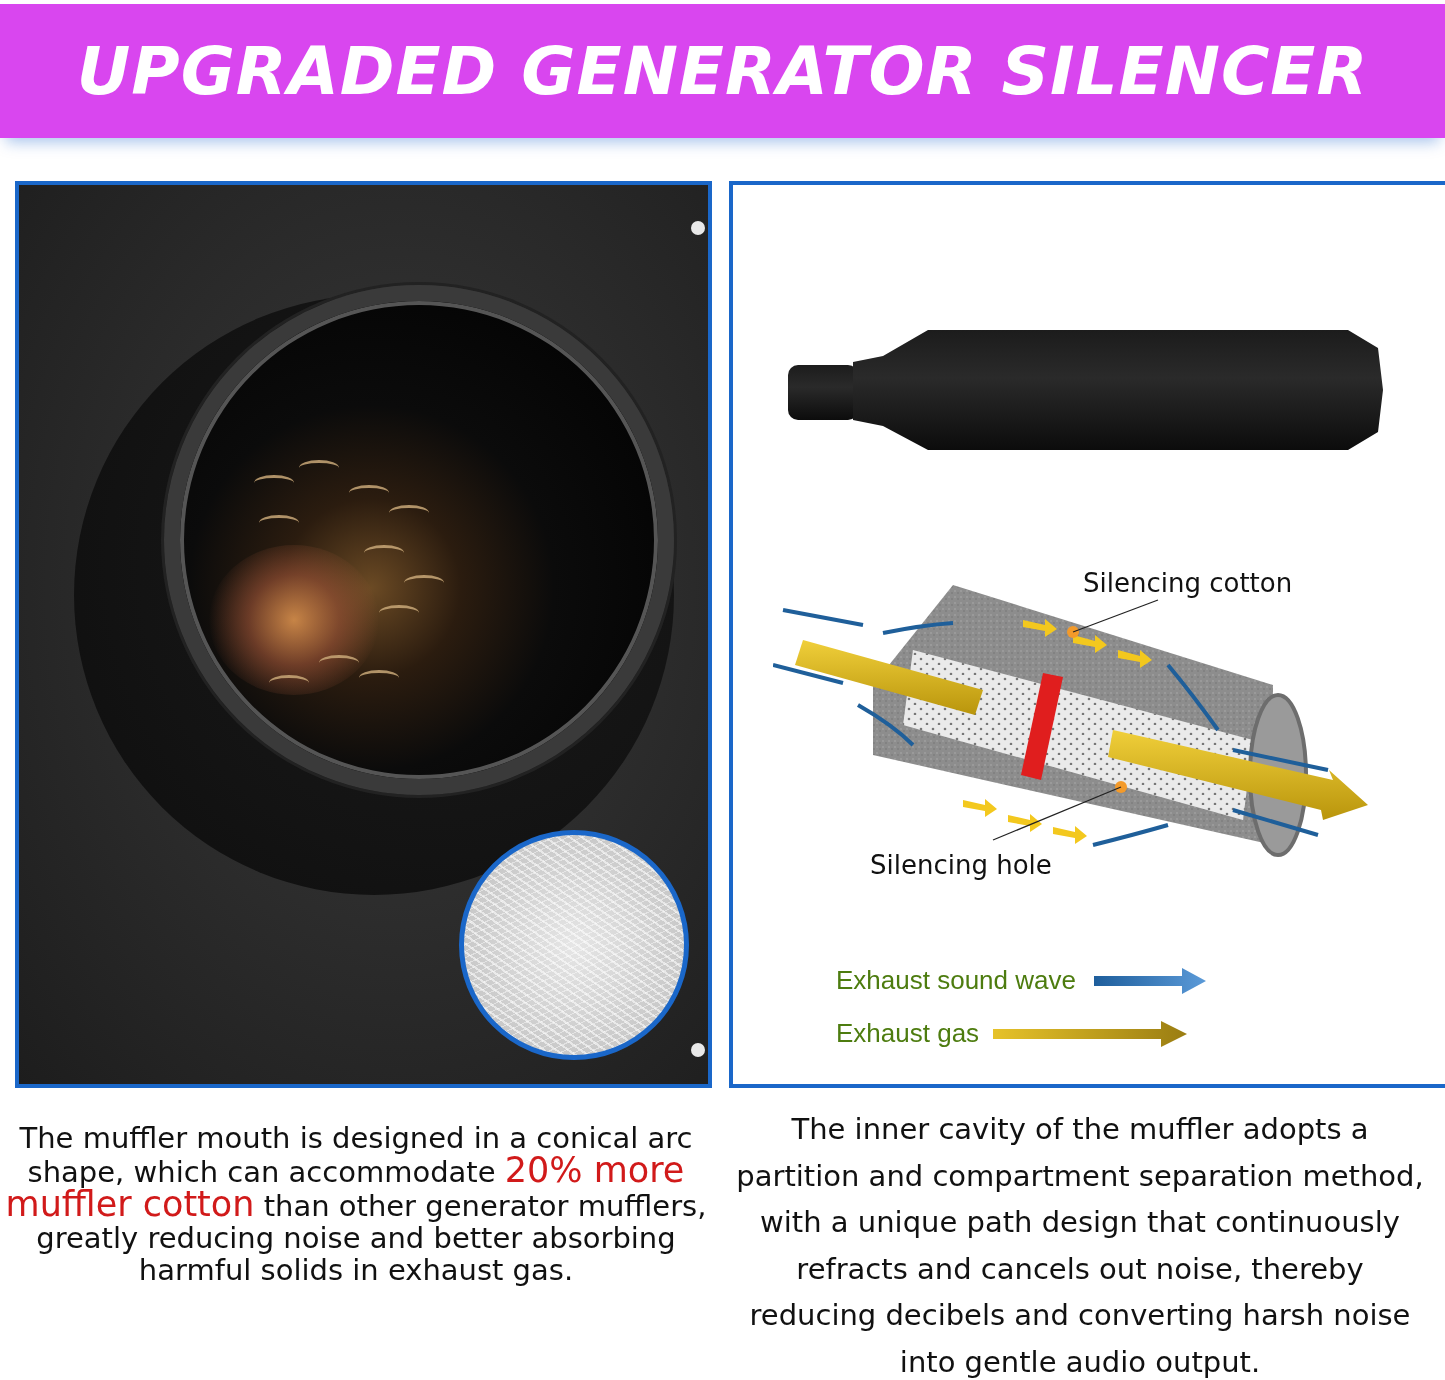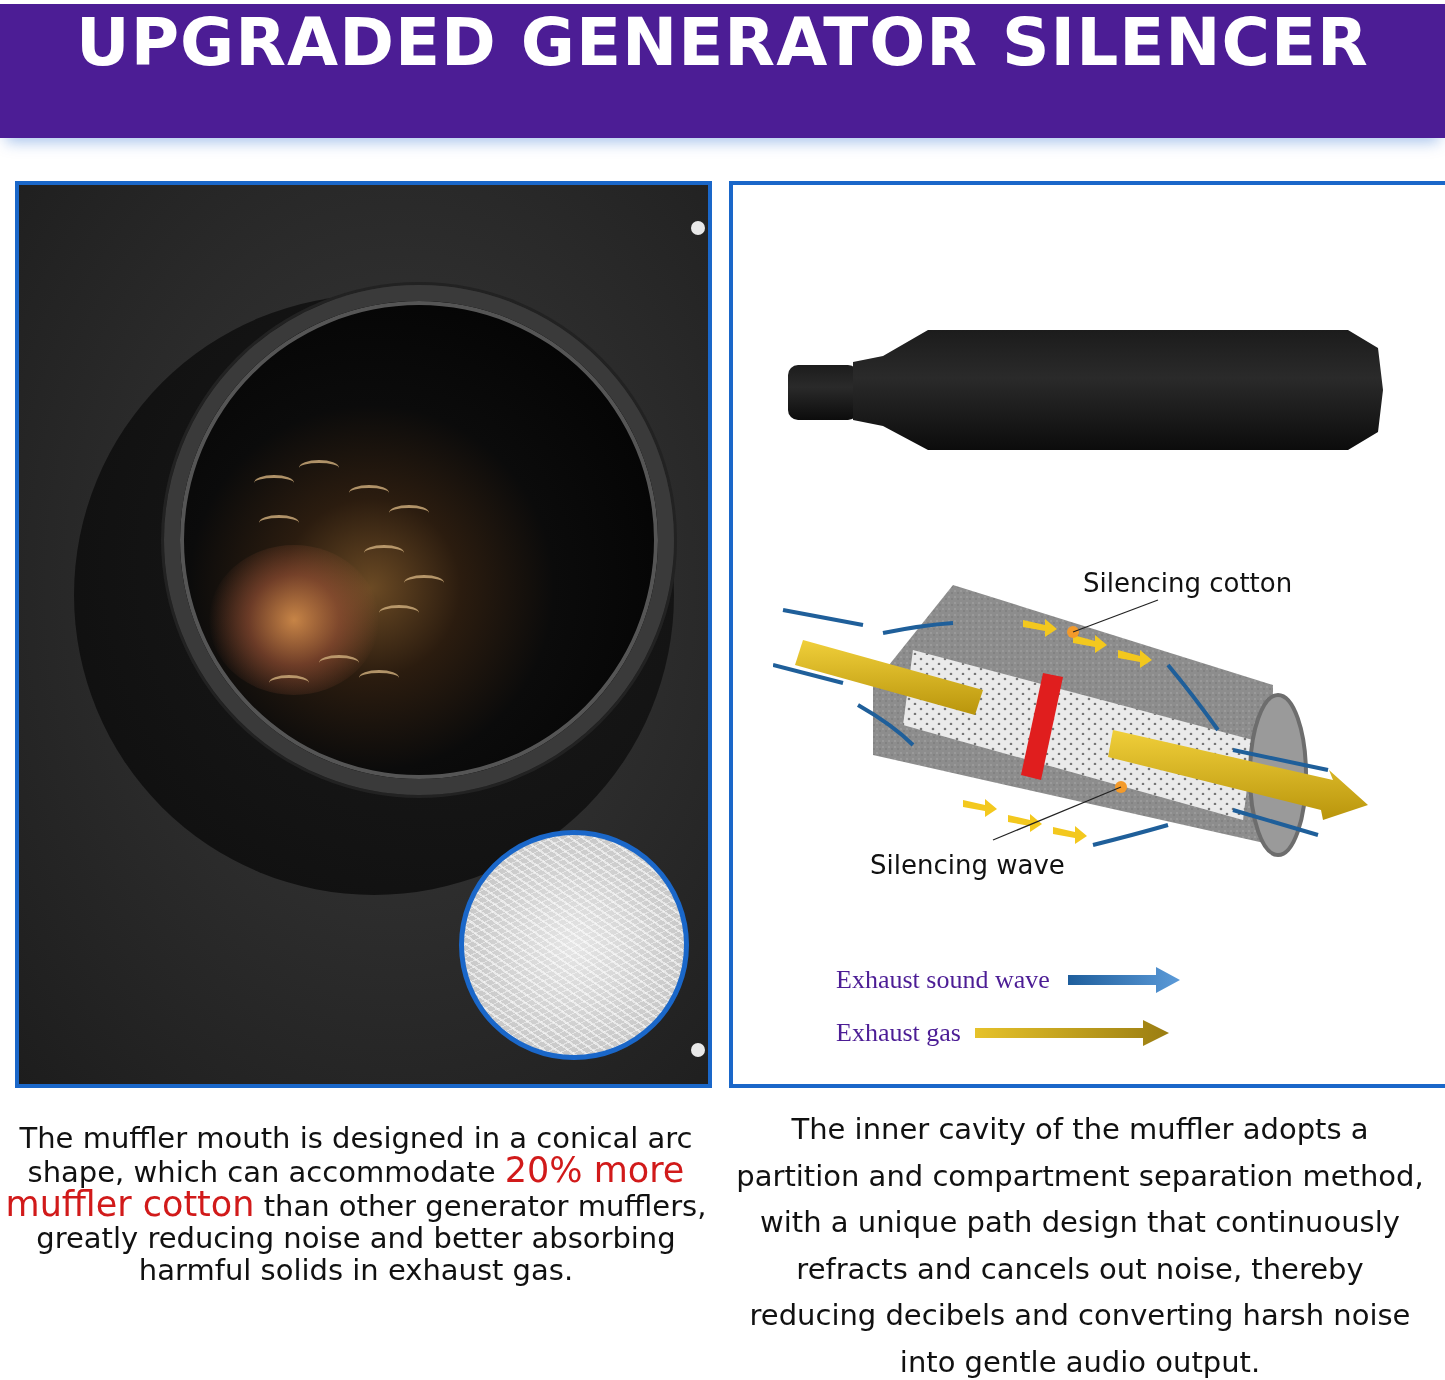--- a/index.html
+++ b/index.html
@@ -1,23 +1,24 @@
 <!DOCTYPE html>
 <html><head>
 <meta charset="utf-8">
 <style>
   * { box-sizing: border-box; margin: 0; padding: 0; }
   html, body { width: 1445px; height: 1380px; background: #ffffff; overflow: hidden; }
   body { position: relative; font-family: "Liberation Sans", sans-serif; }
 
   .banner {
     position: absolute; left: 0; top: 4px; width: 1445px; height: 134px;
-    background: #4c1d95;
-    display: flex; justify-content: center;
+    background: #d946ef;
+    display: flex; align-items: center; justify-content: center;
     box-shadow: 0 10px 14px -6px rgba(4,84,200,0.35);
+    font-style: italic;
   }
   .banner-title {
     color: #ffffff; font-weight: 900; font-size: 66px; letter-spacing: 1px;
     font-family: "DejaVu Sans", sans-serif; transform: scaleX(1.0);
   }
 
   .panel-left {
     position: absolute; left: 15px; top: 181px; width: 697px; height: 907px;
     border: 4px solid #1a67c9; overflow: hidden;
     background: radial-gradient(ellipse at 55% 45%, #3a3a3a 0%, #2a2a2a 55%, #1d1d1d 100%);
@@ -58,21 +59,21 @@
   }
   .hole-dot { position: absolute; width: 14px; height: 14px; border-radius: 50%; background: #e8e8e8; }
 
   
   .muffler-photo { position: absolute; left: 55px; top: 135px; width: 600px; height: 140px; }
   .diagram { position: absolute; left: 40px; top: 380px; width: 620px; height: 330px; }
   .diag-label {
     position: absolute; font-family: "DejaVu Sans", sans-serif; font-size: 26px; color: #111;
   }
   .legend-row { position: absolute; display: flex; align-items: center; }
-  .legend-label { font-family: Liberation Serif, serif; font-size: 26px; color: #4c1d95; }
+  .legend-label { font-family: Liberation Sans, sans-serif; font-size: 26px; color: #4d7c0f; }
 
   
   .caption-left {
     position: absolute; left: 0; top: 1122px; width: 712px; text-align: center;
     font-family: "DejaVu Sans", sans-serif; font-size: 29px; line-height: 32px; color: #111;
   }
   .caption-left .hl { color: #d11a1a; font-size: 35px; }
   .caption-right {
     position: absolute; left: 735px; top: 1106px; width: 690px; text-align: center;
     font-family: "DejaVu Sans", sans-serif; font-size: 29px; line-height: 46.5px; color: #111;
@@ -166,21 +167,21 @@
       <line x1="460" y1="245" x2="545" y2="270"></line>
       <path d="M320 280 Q360 270 395 260"></path>
     </g>
     <circle cx="300" cy="67" r="6" fill="#f39a2a"></circle>
     <circle cx="348" cy="222" r="6" fill="#f39a2a"></circle>
     <line x1="300" y1="67" x2="385" y2="35" stroke="#222" stroke-width="1.2"></line>
     <line x1="348" y1="222" x2="220" y2="275" stroke="#222" stroke-width="1.2"></line>
   </svg>
 
   <div class="diag-label" style="left:350px;top:383px;">Silencing cotton</div>
-  <div class="diag-label" style="left:137px;top:665px;">Silencing wave</div>
+  <div class="diag-label" style="left:137px;top:665px;">Silencing hole</div>
 
   <div class="legend-row" style="left:103px;top:780px;">
     <span class="legend-label">Exhaust sound wave</span>
     <svg width="115" height="30" style="margin-left:18px;">
       <defs>
           <linearGradient id="bl" x1="0" x2="1">
             <stop offset="0" stop-color="#1e5e9c"></stop>
             <stop offset="1" stop-color="#5b9ad8"></stop>
           </linearGradient>
         </defs>

